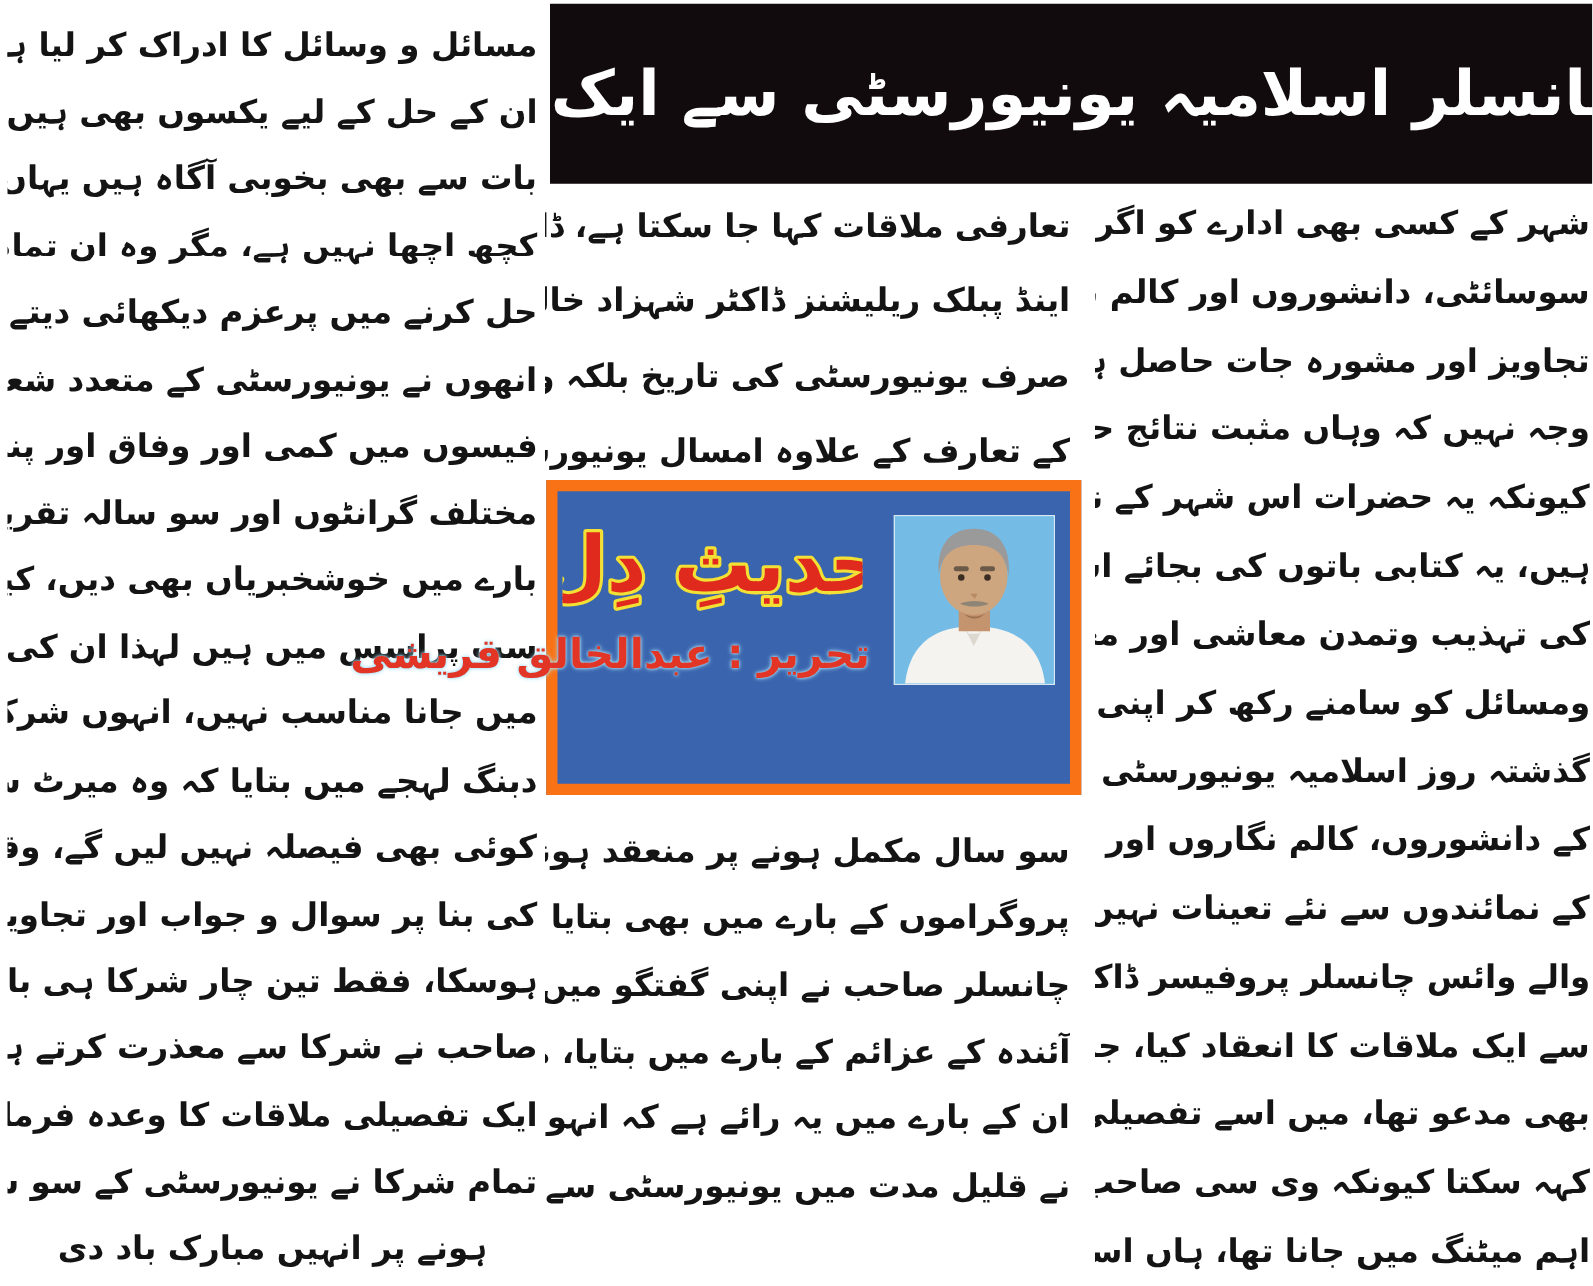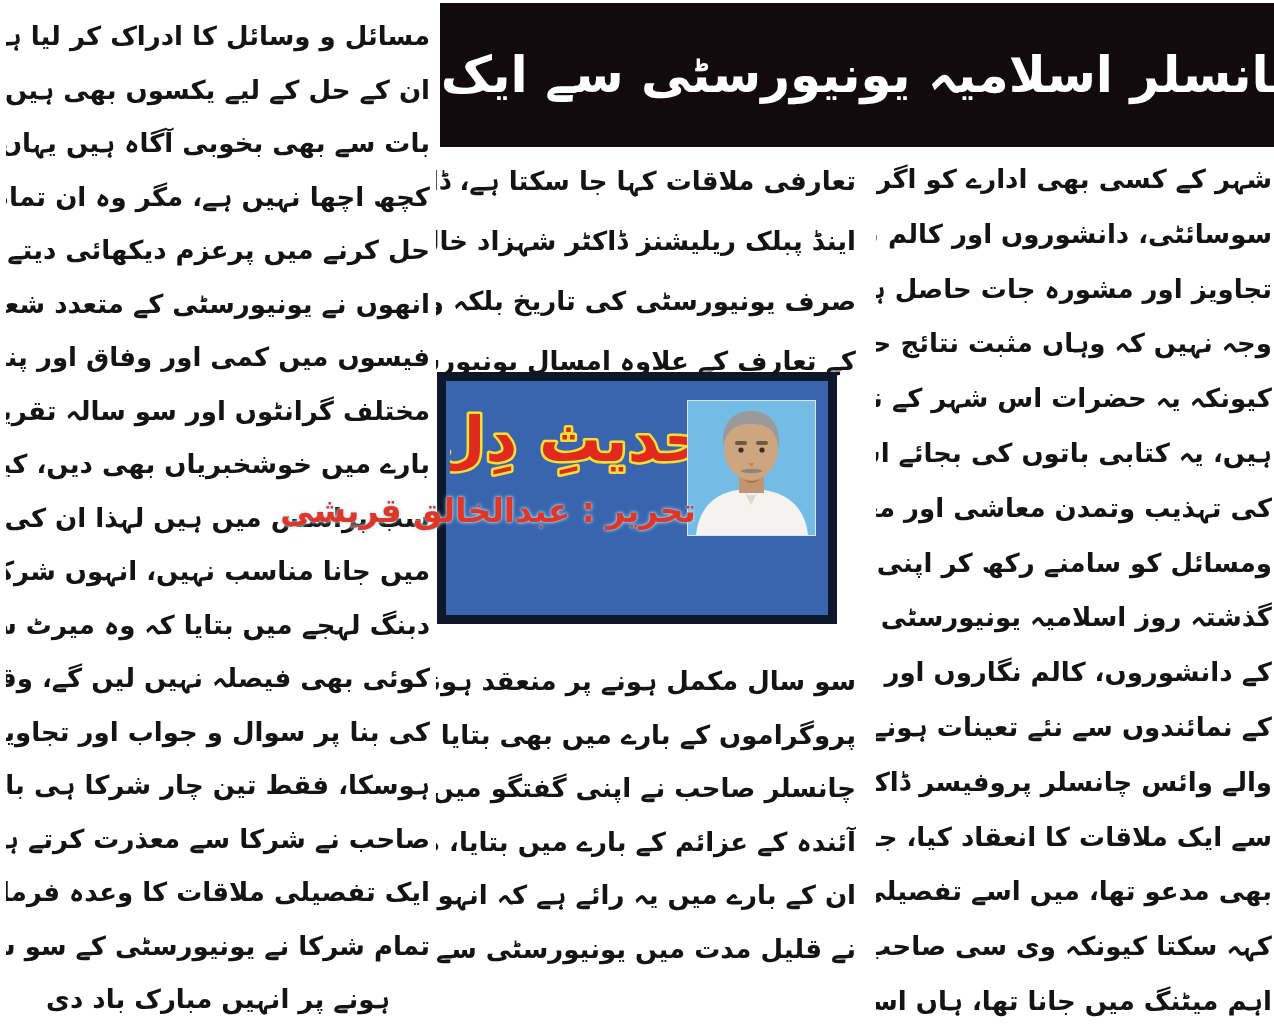--- a/index.html
+++ b/index.html
@@ -26,22 +26,22 @@
   .left-col .line{height:53.5px;line-height:53.5px;}
   .left-col .line:last-child{text-align-last:center;text-align:center;}
   .right-col{left:876px;top:152px;width:396px;}
   .right-col .line{height:54.8px;line-height:54.8px;}
   .mid-top{left:436px;top:151px;width:420px;}
   .mid-top .line{height:60px;line-height:60px;}
   .mid-bottom{left:436px;top:655px;width:420px;}
   .mid-bottom .line{height:53.5px;line-height:53.5px;}
   
   .logo-box{
-    position:absolute;left:437px;top:372px;width:382px;height:234px;
-    background:#3a64ae;border:9px solid #0f172a;
+    position:absolute;left:437px;top:384px;width:382px;height:234px;
+    background:#3a64ae;border:9px solid #f97316;padding-left:28px;
   }
   .logo-svg{position:absolute;left:4px;top:2px;width:240px;height:110px;}
   .byline{
     position:absolute;left:10px;top:110px;width:240px;
     font-size:33px;font-weight:700;color:#e23526;direction:rtl;text-align:center;
     text-shadow:0 0 2px #a8e0f5,0 0 4px #a8e0f5;white-space:nowrap;
   }
   .email{
     position:absolute;left:14px;top:163px;width:360px;
     font-family:"Liberation Sans",sans-serif;font-size:33px;font-weight:400;
@@ -88,21 +88,21 @@
       <div class="line">شہر کے کسی بھی ادارے کو اگر وہاں کی سول</div>
       <div class="line">سوسائٹی، دانشوروں اور کالم نگاروں کی</div>
       <div class="line">تجاویز اور مشورہ جات حاصل ہوں تو کوئی</div>
       <div class="line">وجہ نہیں کہ وہاں مثبت نتائج حاصل نہ ہوں،</div>
       <div class="line">کیونکہ یہ حضرات اس شہر کے نباض ہوتے</div>
       <div class="line">ہیں، یہ کتابی باتوں کی بجائے اس علاقے</div>
       <div class="line">کی تہذیب وتمدن معاشی اور معاشرتی اقدار</div>
       <div class="line">ومسائل کو سامنے رکھ کر اپنی رائے دیتے ہیں</div>
       <div class="line">گذشتہ روز اسلامیہ یونیورسٹی نے بہاولپور</div>
       <div class="line">کے دانشوروں، کالم نگاروں اور سول سوسائٹی</div>
-      <div class="line">کے نمائندوں سے نئے تعینات ہونے</div>
+      <div class="line">کے نمائندوں سے نئے تعینات نہیں</div>
       <div class="line">والے وائس چانسلر پروفیسر ڈاکٹر محمد کامران</div>
       <div class="line">سے ایک ملاقات کا انعقاد کیا، جس میں راقم</div>
       <div class="line">بھی مدعو تھا، میں اسے تفصیلی ملاقات تو نہیں</div>
       <div class="line">کہہ سکتا کیونکہ وی سی صاحب نے ایک اور</div>
       <div class="line">اہم میٹنگ میں جانا تھا، ہاں اسے ایک</div>
     </div>
 
   <div class="col mid-top">
       <div class="line">تعارفی ملاقات کہا جا سکتا ہے، ڈائریکٹر میڈیا</div>
       <div class="line">اینڈ پبلک ریلیشنز ڈاکٹر شہزاد خالد نے نہ</div>

